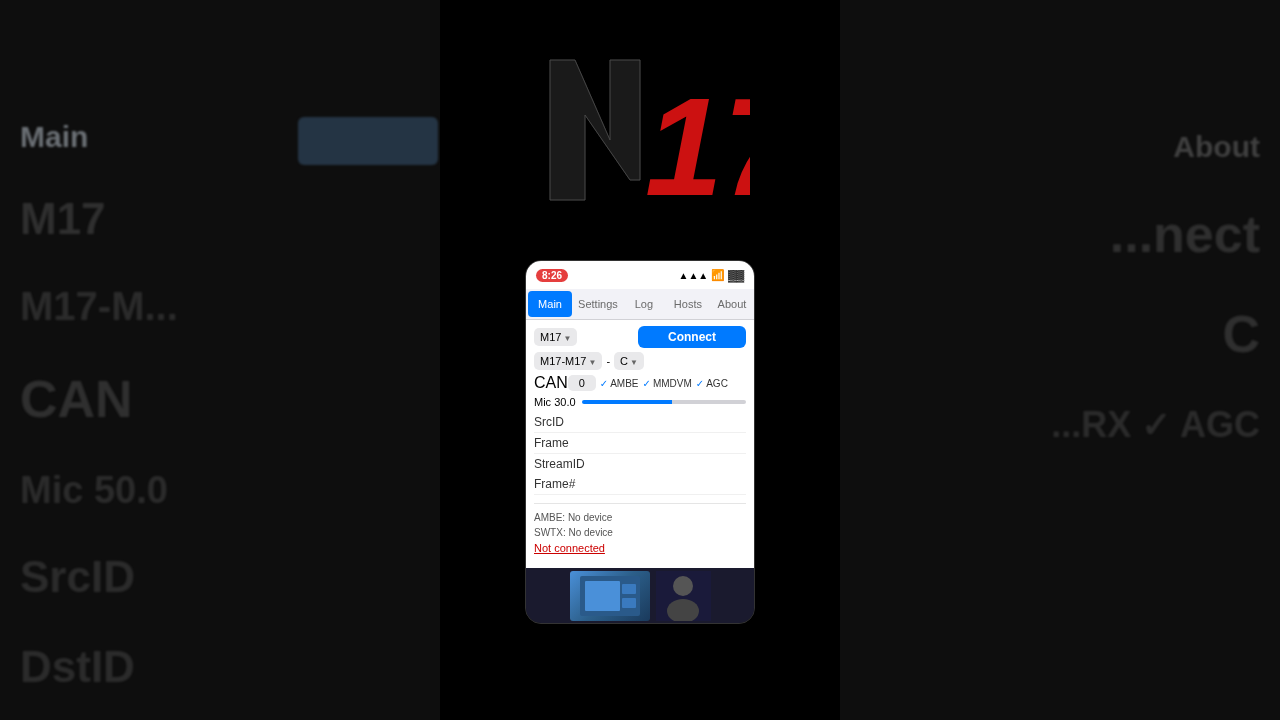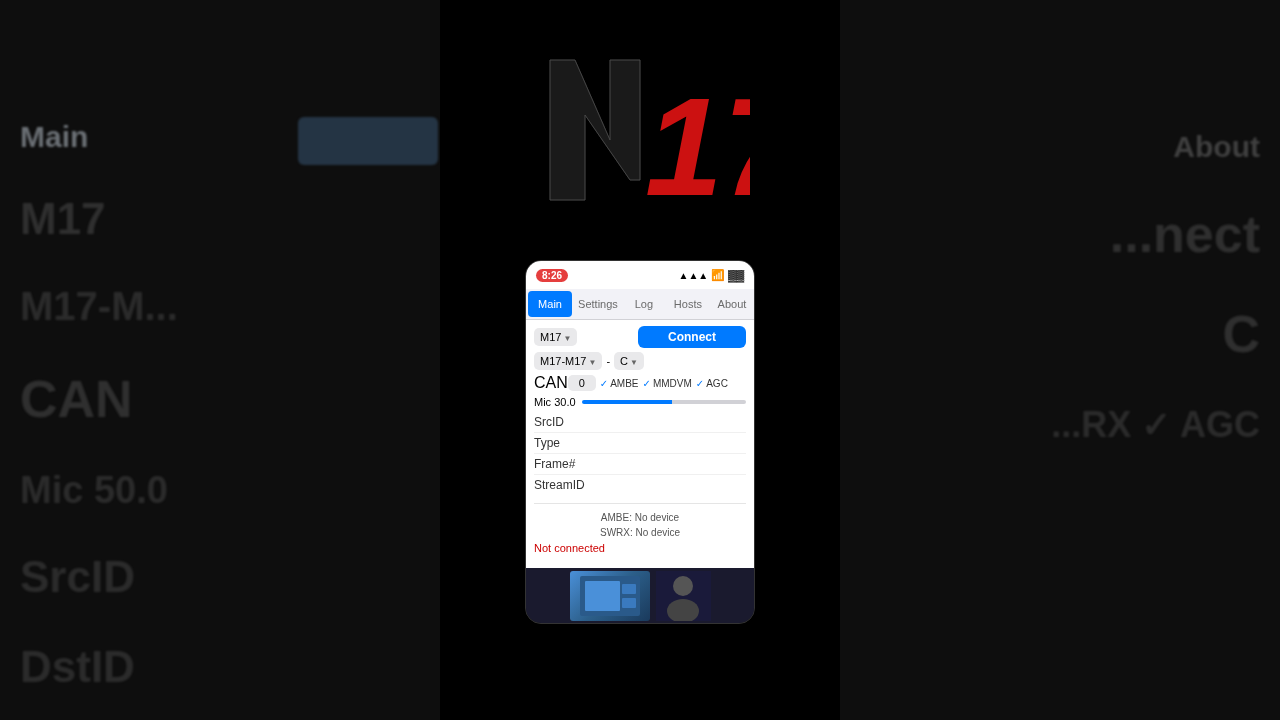--- a/index.html
+++ b/index.html
@@ -266,27 +266,27 @@
     .info-section {
       margin-top: 8px;
       padding: 6px 0;
       border-top: 1px solid #e5e5e5;
     }
 
     .info-line {
       font-size: 10px;
       color: #555;
       padding: 2px 0;
-      text-align: center;
     }
 
     .not-connected {
       font-size: 11px;
       color: #c00;
       padding: 2px 0;
+      text-decoration: underline;
     }
 
     
     .video-thumb {
       background: #1a1a2e;
       height: 55px;
       display: flex;
       align-items: center;
       justify-content: center;
       overflow: hidden;
@@ -422,27 +422,27 @@
           </div>
         </div>
       </div>
 
       <div class="mic-row">
         <span class="mic-label">Mic 30.0</span>
         <div class="mic-slider"></div>
       </div>
 
       <div class="info-row">SrcID</div>
-      <div class="info-row">Type</div>
+      <div class="info-row">Frame</div>
+      <div class="info-row" style="border-bottom:none;">StreamID</div>
       <div class="info-row">Frame#</div>
-      <div class="info-row" style="border-bottom:none;">StreamID</div>
 
       <div class="info-section">
         <div class="info-line">AMBE: No device</div>
-        <div class="info-line">SWRX: No device</div>
+        <div class="info-line">SWTX: No device</div>
         <div class="not-connected">Not connected</div>
       </div>
     </div>
 
     <div class="video-thumb">
       <div class="video-thumb-inner">
         <svg width="60" height="40" viewBox="0 0 60 40">
           <rect width="60" height="40" fill="#2a5a8a" rx="2"></rect>
           <rect x="5" y="5" width="35" height="30" fill="#4a90d9" rx="1"></rect>
           <rect x="42" y="8" width="14" height="10" fill="#3a7abf" rx="1"></rect>

